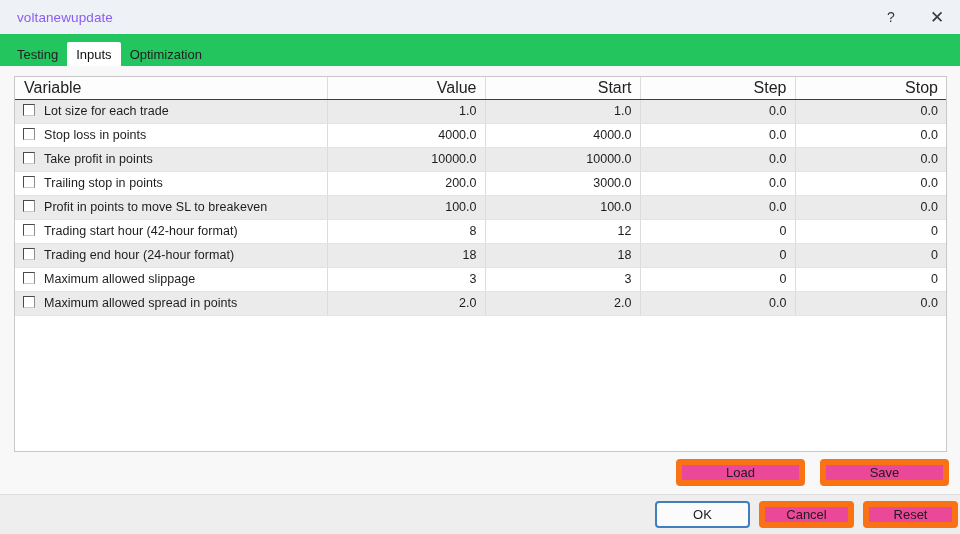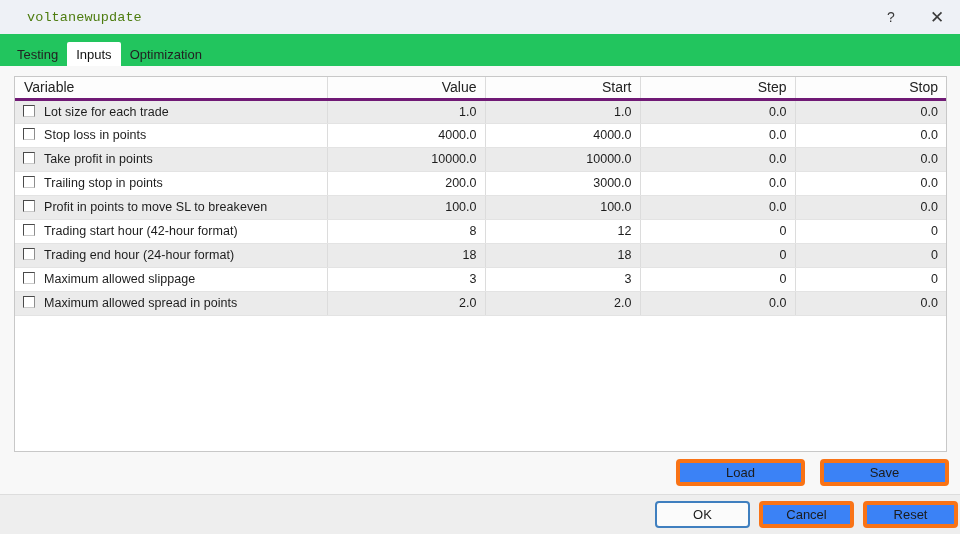--- a/index.html
+++ b/index.html
@@ -25,25 +25,24 @@
   
   .titlebar {
     position: absolute;
     left: 0; top: 0;
     width: 960px; height: 34px;
     background: #eef1f6;
     display: flex;
     align-items: center;
   }
   .title-text {
-    margin-left: 27px;
+    margin-left: 17px;
     font-size: 13.5px;
-    color: #4d7c0f;
+    color: #8b5cf6;
     letter-spacing: .1px;
-    font-family: Liberation Mono, monospace;
   }
   .title-btns {
     position: absolute;
     right: 0; top: 0;
     height: 34px;
     display: flex;
     align-items: stretch;
   }
   .title-btn {
     width: 46px;
@@ -109,24 +108,24 @@
     width: 100%;
     border-collapse: collapse;
     table-layout: fixed;
     font-size: 12.5px;
     color: #1d1d1d;
   }
   table.grid th {
     height: 22px;
     font-weight: normal;
     background: #fdfdfd;
-    border-bottom: 3px solid #701a75;
+    border-bottom: 1px solid #701a75;
     border-right: 1px solid #dcdcdc;
     padding: 0 8px;
-    font-size: 14px;
+    font-size: 16px;
     color: #222;
     text-align: right;
     vertical-align: middle;
     box-sizing: border-box;
   }
   table.grid th.col-var { text-align: left; padding-left: 9px; }
   table.grid th:last-child { border-right: none; }
 
   table.grid td {
     height: 24px;
@@ -180,23 +179,23 @@
   
   .ls-row {
     position: absolute;
     left: 0; top: 393px;
     width: 960px;
     height: 30px;
   }
   .btn {
     position: absolute;
     height: 27px;
-    border: 4px solid #f97316;
+    border: 6px solid #f97316;
     border-radius: 4px;
-    background: #3b82f6;
+    background: #ec4899;
     font-size: 13px;
     color: #1b1b1b;
     font-family: "Liberation Sans", sans-serif;
     display: flex;
     align-items: center;
     justify-content: center;
     cursor: default;
     user-select: none;
     box-sizing: border-box;
   }

